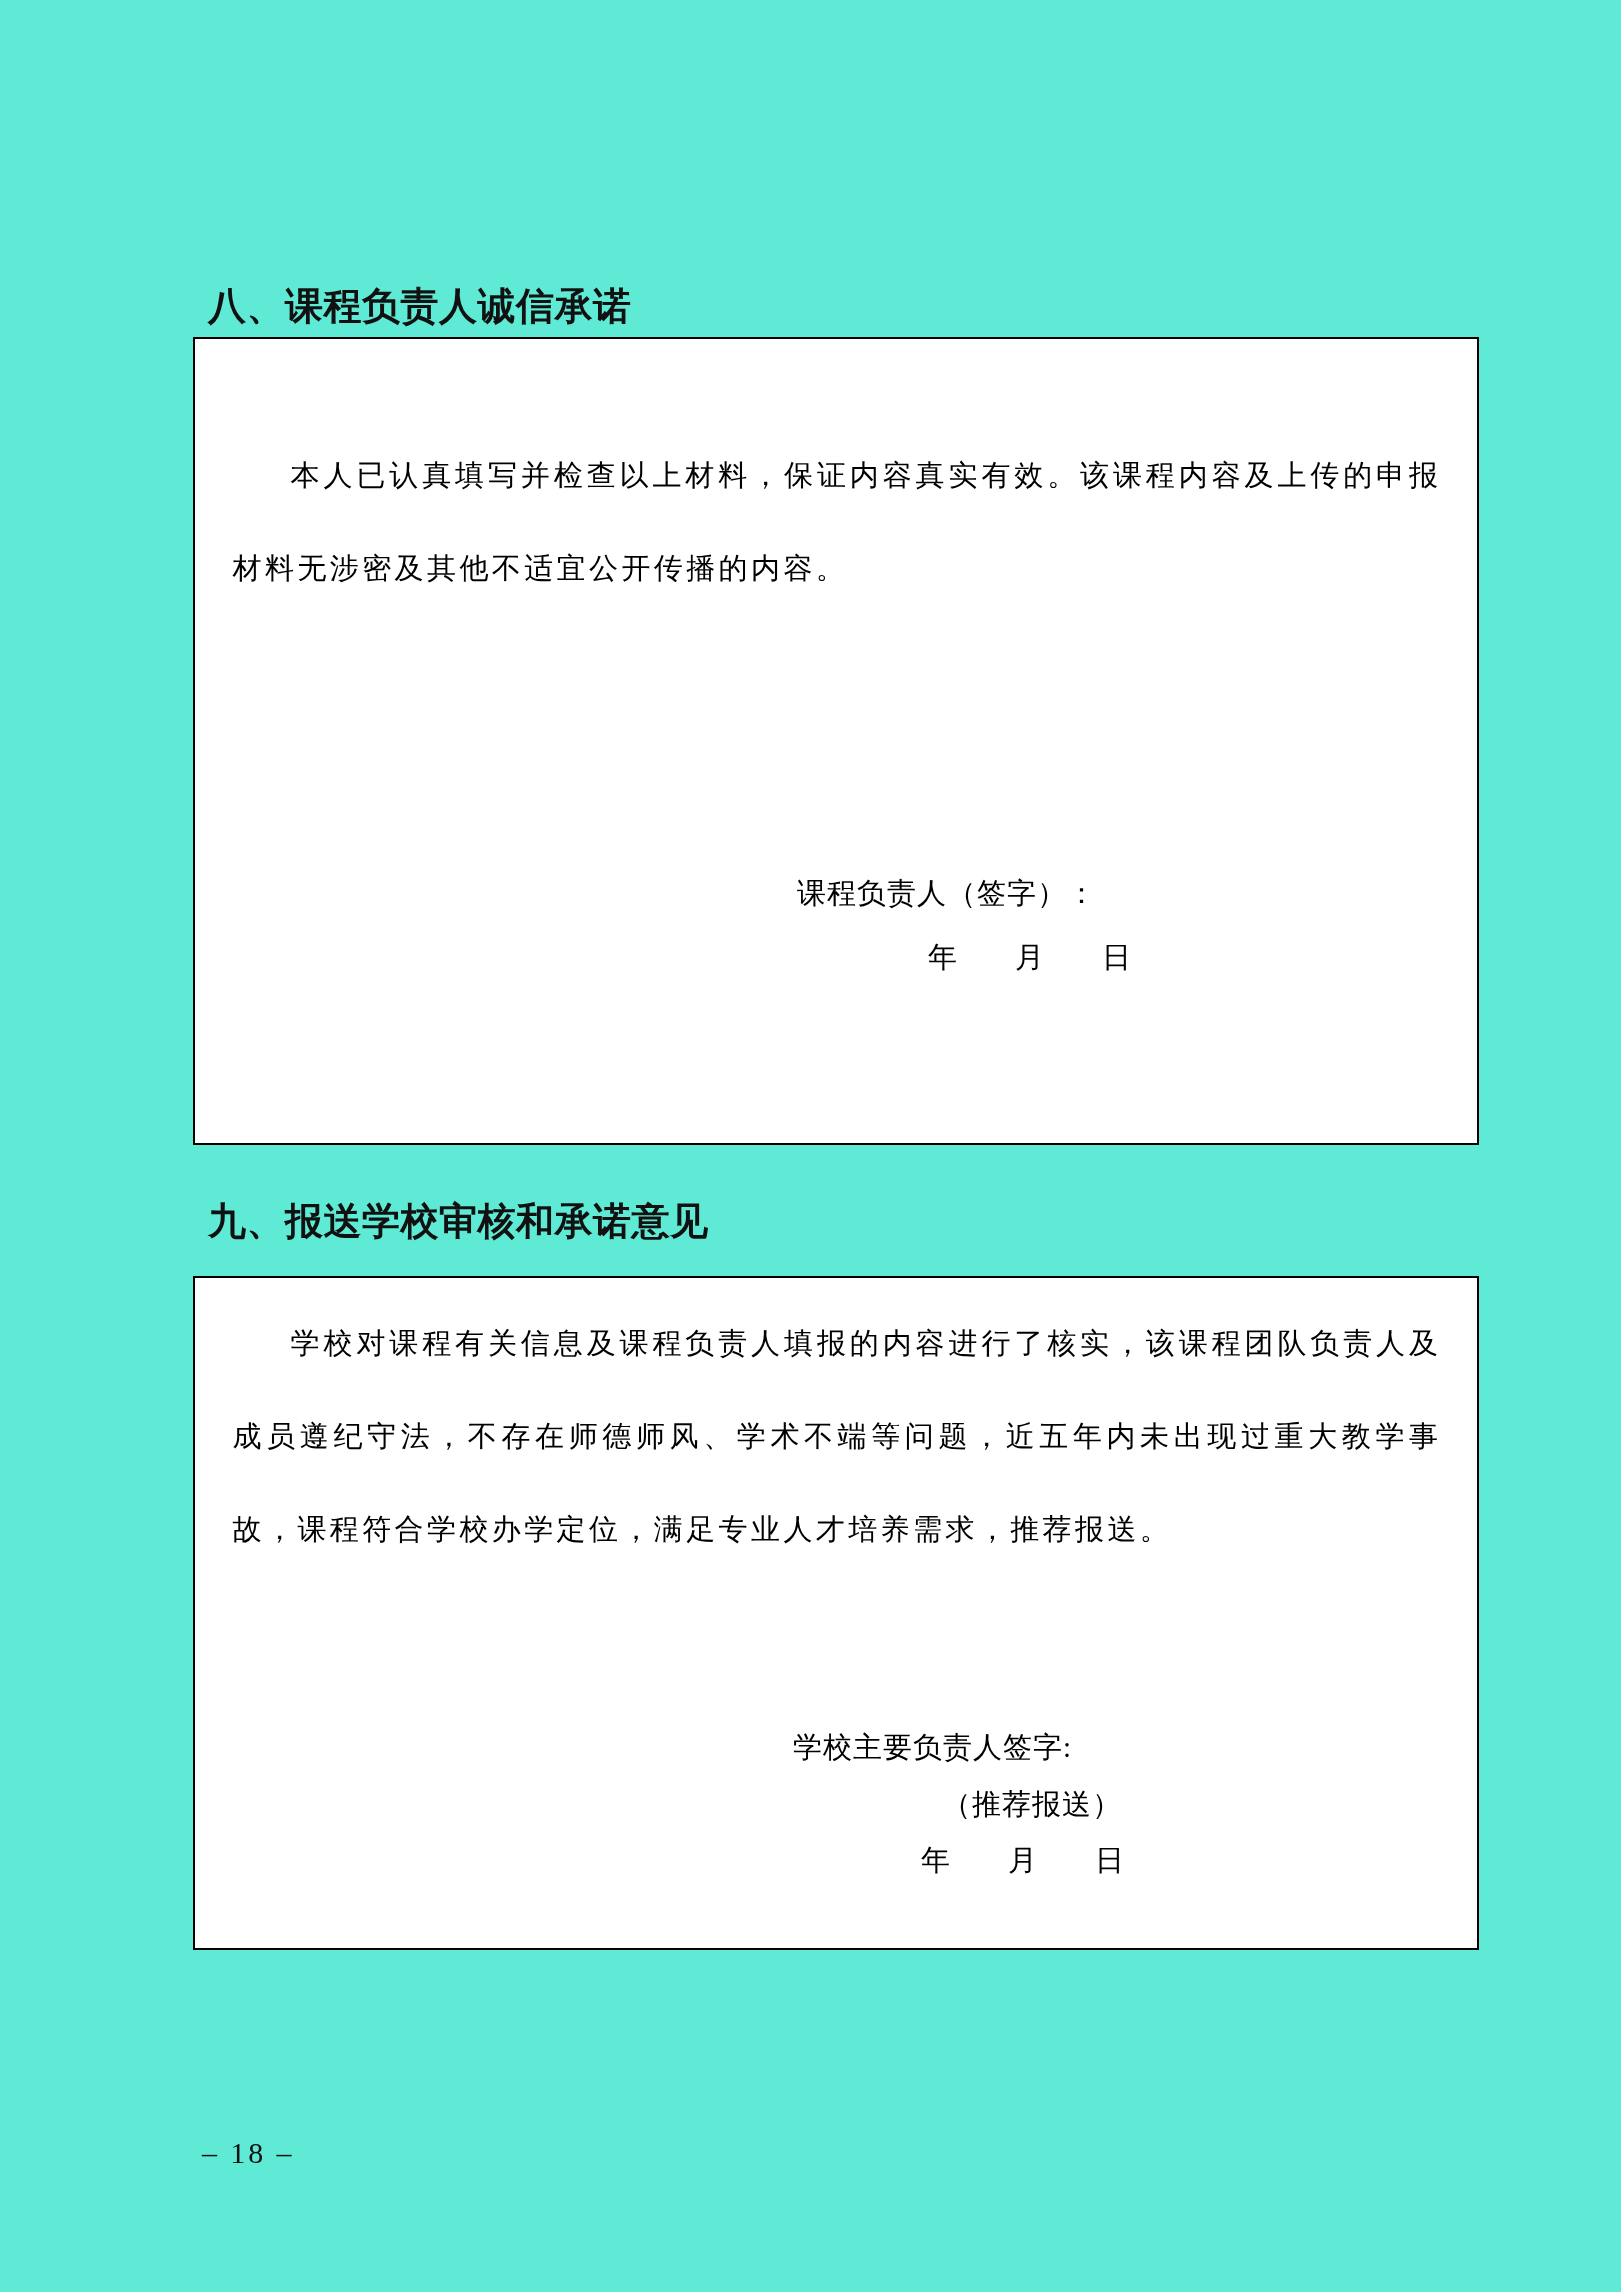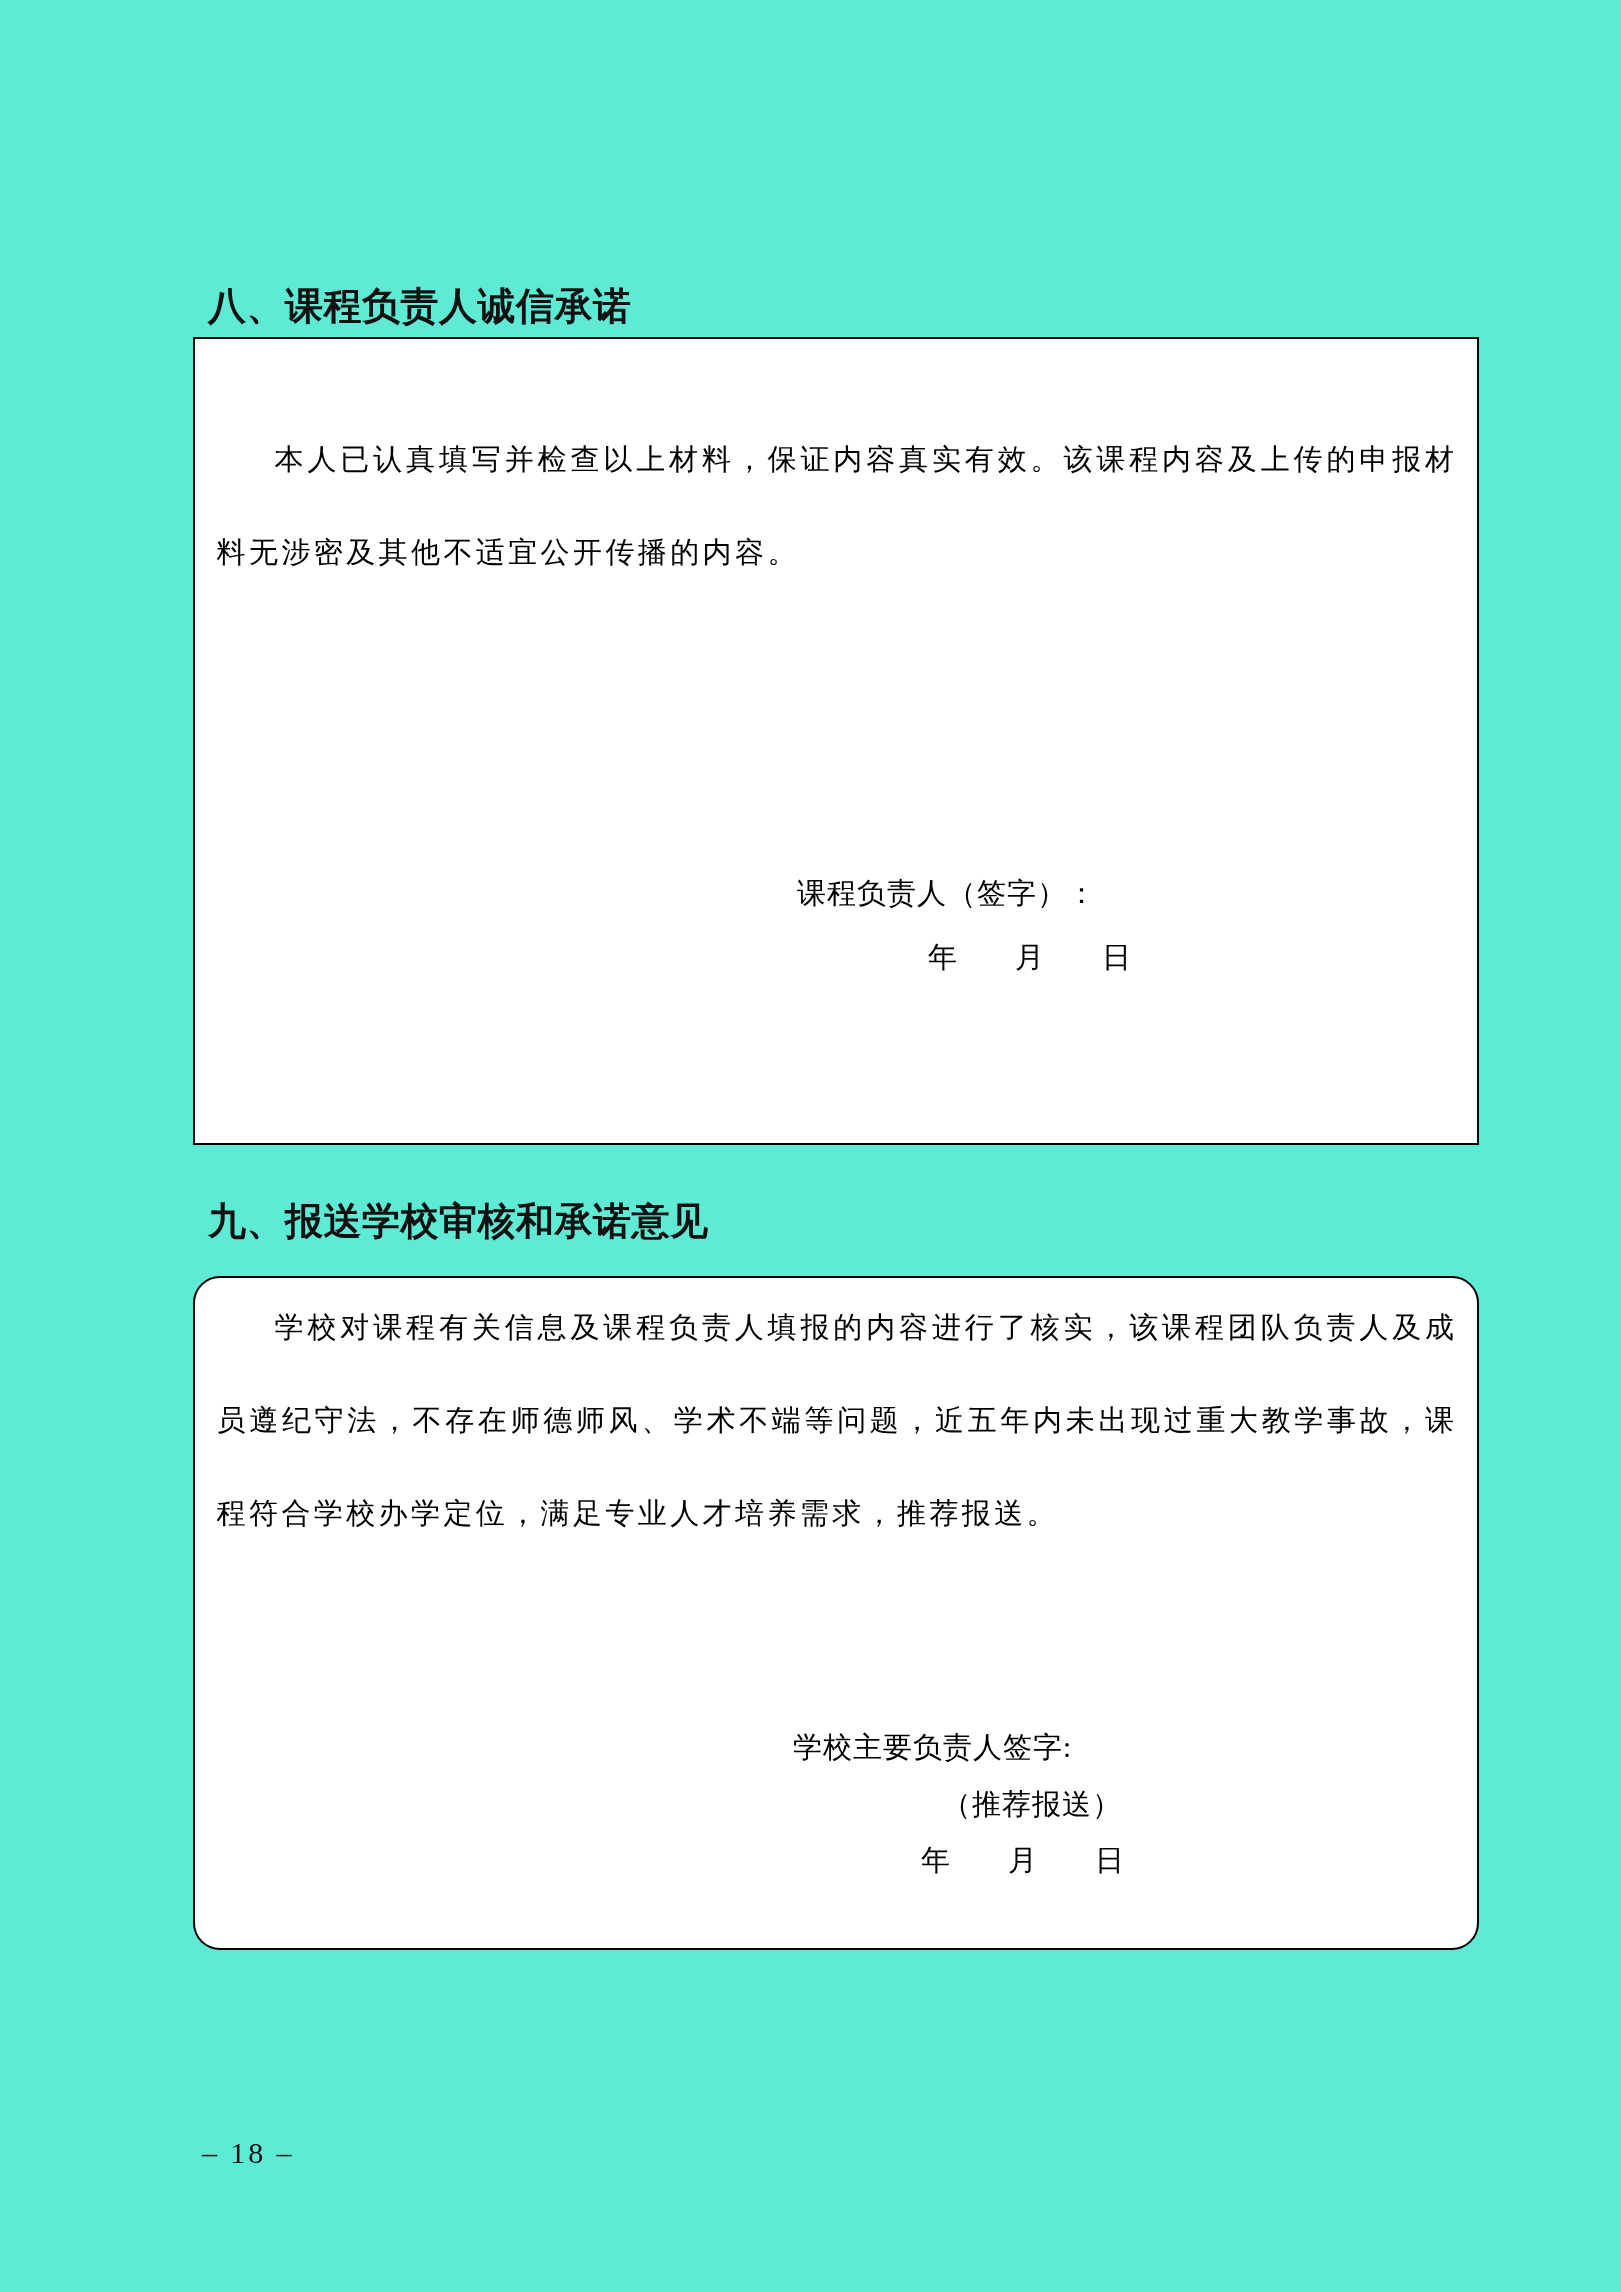--- a/index.html
+++ b/index.html
@@ -32,23 +32,23 @@
   .heading-9 { top: 1200px; }
   .box {
     position: absolute;
     left: 193px;
     width: 1286px;
     box-sizing: border-box;
     border: 2px solid #000000;
     background: #ffffff;
   }
   .box-8 { top: 337px;  height: 808px; }
-  .box-9 { top: 1276px; height: 674px; border-radius: 27px; }
+  .box-9 { top: 1276px; height: 674px; }
   .body-text {
-    margin: 0;
+    margin: 16px;
     font-size: 29px;
     line-height: 93px;
     letter-spacing: 3.4px;
     text-align: justify;
     text-justify: inter-character;
     text-indent: 2em;
     color: #000000;
   }
   .box-8 .body-text { padding: 74px 19.6px 0 21.6px; }
   .box-9 .body-text { padding: 2.9px 19.6px 0 21.6px; }

